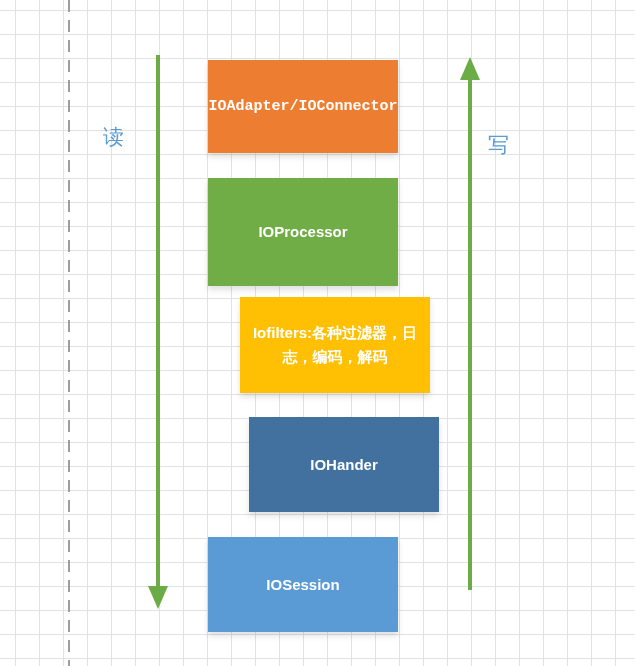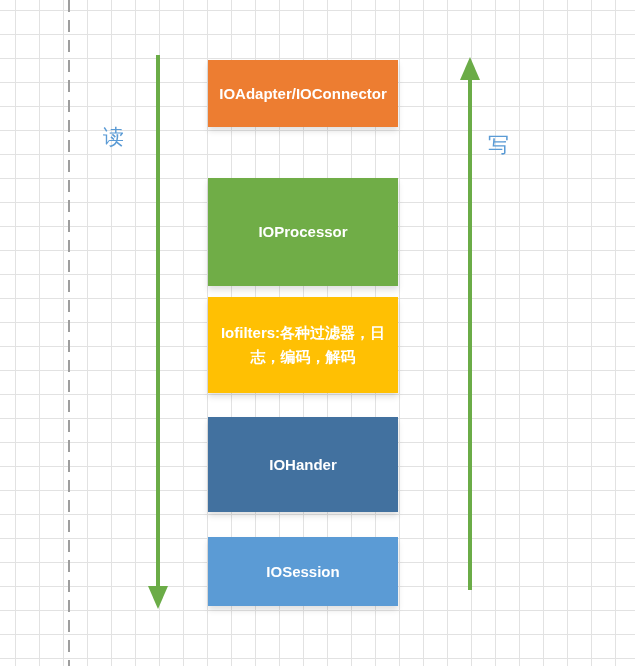--- a/index.html
+++ b/index.html
@@ -31,25 +31,25 @@
     left:208px;width:190px;
     display:flex;align-items:center;justify-content:center;
     text-align:center;
     color:#ffffff;
     font-size:15px;font-weight:bold;
     line-height:1.6;
     padding:0 10px;
     box-sizing:border-box;
     box-shadow:0 4px 6px rgba(0,0,0,0.12);
   }
-  .layer-0{top:60px;height:67px;}
+  .layer-0{top:60px;height:93px;font-family:Liberation Mono, monospace;}
   .layer-1{top:178px;height:108px;}
-  .layer-2{top:297px;height:96px;}
-  .layer-3{top:417px;height:95px;}
-  .layer-4{top:537px;height:69px;}
+  .layer-2{top:297px;height:96px;margin-left:32px;}
+  .layer-3{top:417px;height:95px;margin-left:41px;}
+  .layer-4{top:537px;height:95px;}
 
   
   .arrow-line{position:absolute;width:4px;}
   .read-line{left:156px;top:55px;height:532px;}
   .write-line{left:468px;top:79px;height:511px;}
   .arrow-head{position:absolute;width:20px;height:23px;}
   .head-down{left:148px;top:586px;clip-path:polygon(50% 100%, 0 0, 100% 0);}
   .head-up{left:460px;top:57px;clip-path:polygon(50% 0, 0 100%, 100% 100%);}
 
   

